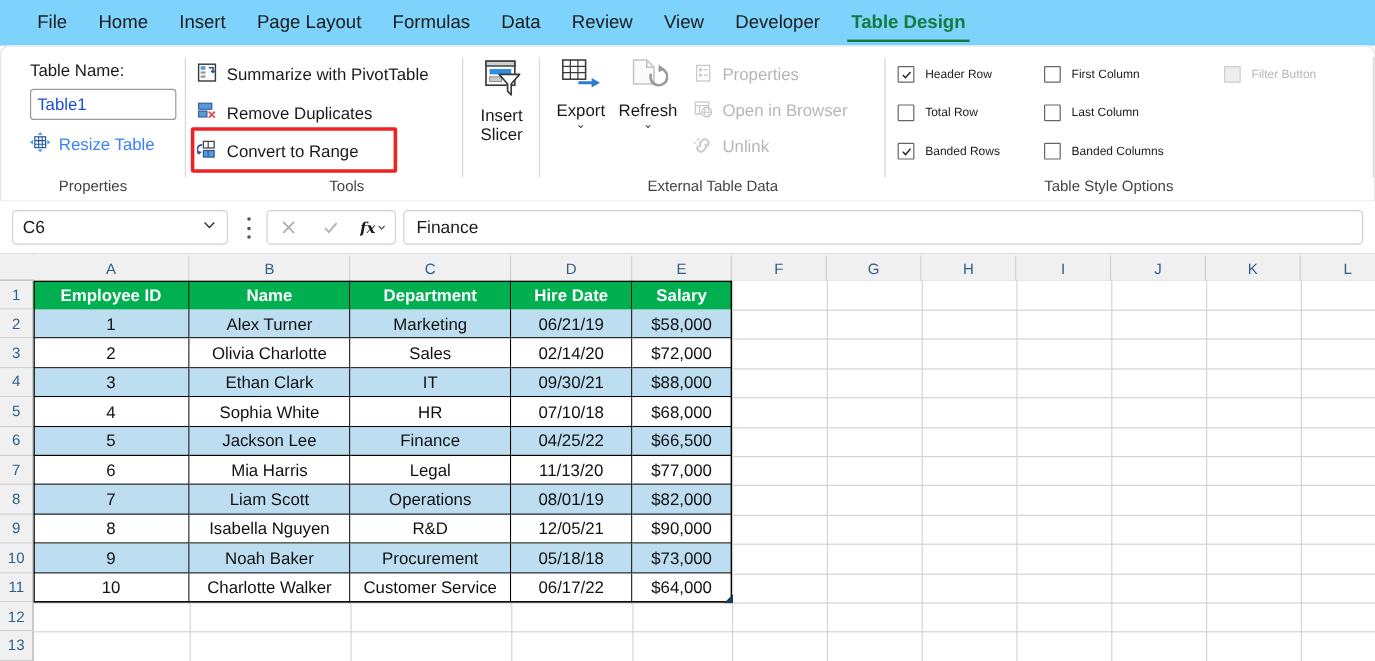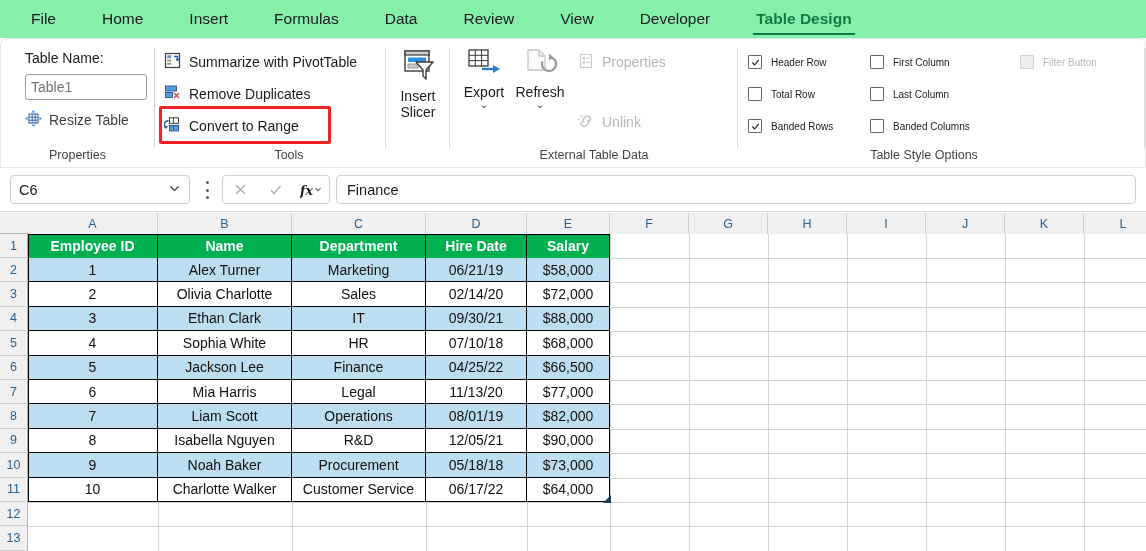--- a/index.html
+++ b/index.html
@@ -9,24 +9,23 @@
     overflow: hidden;
     background: #ffffff;
     font-family: "Liberation Sans", sans-serif;
     -webkit-font-smoothing: antialiased;
   }
   #app { position: relative; width: 1146px; height: 551px; }
 
   
   .tabbar {
     position: absolute; top: 0; left: 0; width: 1146px; height: 38px;
-    background: #86efac;
+    background: #7dd3fc;
     display: flex; align-items: center;
     padding-left: 18px;
-    gap: 20px;
   }
   .tab {
     font-size: 15.5px; color: #1a1a1a;
     padding: 0 13px; height: 36px; line-height: 36px;
     white-space: nowrap; cursor: default;
     position: relative;
   }
   .tab.active { color: #107c41; font-weight: 600; }
   .tab.active::after {
     content: ""; position: absolute;
@@ -58,28 +57,28 @@
   
   #grp-properties { left: 0px; width: 155px; }
   .tbl-name-label {
     position: absolute; left: 25px; top: 8px;
     font-size: 14px; color: #1a1a1a; white-space: nowrap;
   }
   .tbl-name-input {
     position: absolute; left: 25px; top: 32px;
     width: 122px; height: 25px;
     border: 1px solid #9a9a9a; border-radius: 3px;
-    background: #fff; font-size: 14px; color: #737373;
+    background: #fff; font-size: 14px; color: #1d4ed8;
     padding: 12px 5px; font-family: "Liberation Sans", sans-serif;
     outline: none;
   }
   .resize-row {
     position: absolute; left: 25px; top: 68px;
     display: flex; align-items: center; gap: 7px;
-    font-size: 14px; color: #404040; white-space: nowrap;
+    font-size: 14px; color: #3b82f6; white-space: nowrap;
   }
 
   
   #grp-tools { left: 156px; width: 266px; }
   .tool-item {
     position: absolute; left: 8px;
     display: flex; align-items: center; gap: 8px;
     font-size: 14px; color: #1a1a1a; white-space: nowrap;
     height: 25px;
   }
@@ -246,20 +245,21 @@
 </style>
 </head>
 <body>
 
 <div id="app">
 
   <div class="tabbar" id="tabbar">
       <div class="tab">File</div>
       <div class="tab">Home</div>
       <div class="tab">Insert</div>
+      <div class="tab">Page Layout</div>
       <div class="tab">Formulas</div>
       <div class="tab">Data</div>
       <div class="tab">Review</div>
       <div class="tab">View</div>
       <div class="tab">Developer</div>
       <div class="tab active">Table Design</div>
     </div>
 
   <div class="ribbon">
     <div class="ribbon-inner">
@@ -378,20 +378,33 @@
           <span>
             <svg width="16" height="16" viewBox="0 0 16 16">
               <rect x="2.5" y="1.5" width="11" height="13" fill="#fff" stroke="#c9c9c9" stroke-width="1.1"></rect>
               <rect x="4.5" y="4" width="2.4" height="2.4" fill="#c9c9c9"></rect>
               <rect x="4.5" y="8.4" width="2.4" height="2.4" fill="#c9c9c9"></rect>
               <line x1="8.3" y1="5.2" x2="11.8" y2="5.2" stroke="#c9c9c9" stroke-width="1.1"></line>
               <line x1="8.3" y1="9.6" x2="11.8" y2="9.6" stroke="#c9c9c9" stroke-width="1.1"></line>
             </svg>
           </span>
           <span>Properties</span>
+        </div>
+        <div class="etd-item" id="etd-browser">
+          <span>
+            <svg width="16" height="16" viewBox="0 0 16 16">
+              <rect x="1.5" y="2" width="11" height="10" fill="#fff" stroke="#c9c9c9" stroke-width="1.1"></rect>
+              <line x1="1.5" y1="5" x2="12.5" y2="5" stroke="#c9c9c9" stroke-width="1"></line>
+              <line x1="5" y1="5" x2="5" y2="12" stroke="#c9c9c9" stroke-width="1"></line>
+              <circle cx="11" cy="10.5" r="4" fill="#fff" stroke="#c9c9c9" stroke-width="1.1"></circle>
+              <ellipse cx="11" cy="10.5" rx="1.8" ry="4" fill="none" stroke="#c9c9c9" stroke-width="0.9"></ellipse>
+              <line x1="7" y1="10.5" x2="15" y2="10.5" stroke="#c9c9c9" stroke-width="0.9"></line>
+            </svg>
+          </span>
+          <span>Open in Browser</span>
         </div>
         <div class="etd-item" id="etd-unlink">
           <span>
             <svg width="16" height="16" viewBox="0 0 16 16">
               <path d="M6 9.5 a3 3 0 0 1 0 -4.2 l1.6 -1.6 a3 3 0 0 1 4.2 4.2 l-1 1" fill="none" stroke="#c9c9c9" stroke-width="1.6"></path>
               <path d="M9.5 7 a3 3 0 0 1 0 4.2 l-1.6 1.6 a3 3 0 0 1 -4.2 -4.2" fill="none" stroke="#c9c9c9" stroke-width="1.6"></path>
               <line x1="3" y1="4.2" x2="4.4" y2="2.2" stroke="#c9c9c9" stroke-width="1.3"></line>
               <line x1="1.6" y1="6.6" x2="0.2" y2="5.8" stroke="#c9c9c9" stroke-width="1.3"></line>
             </svg>
           </span>

